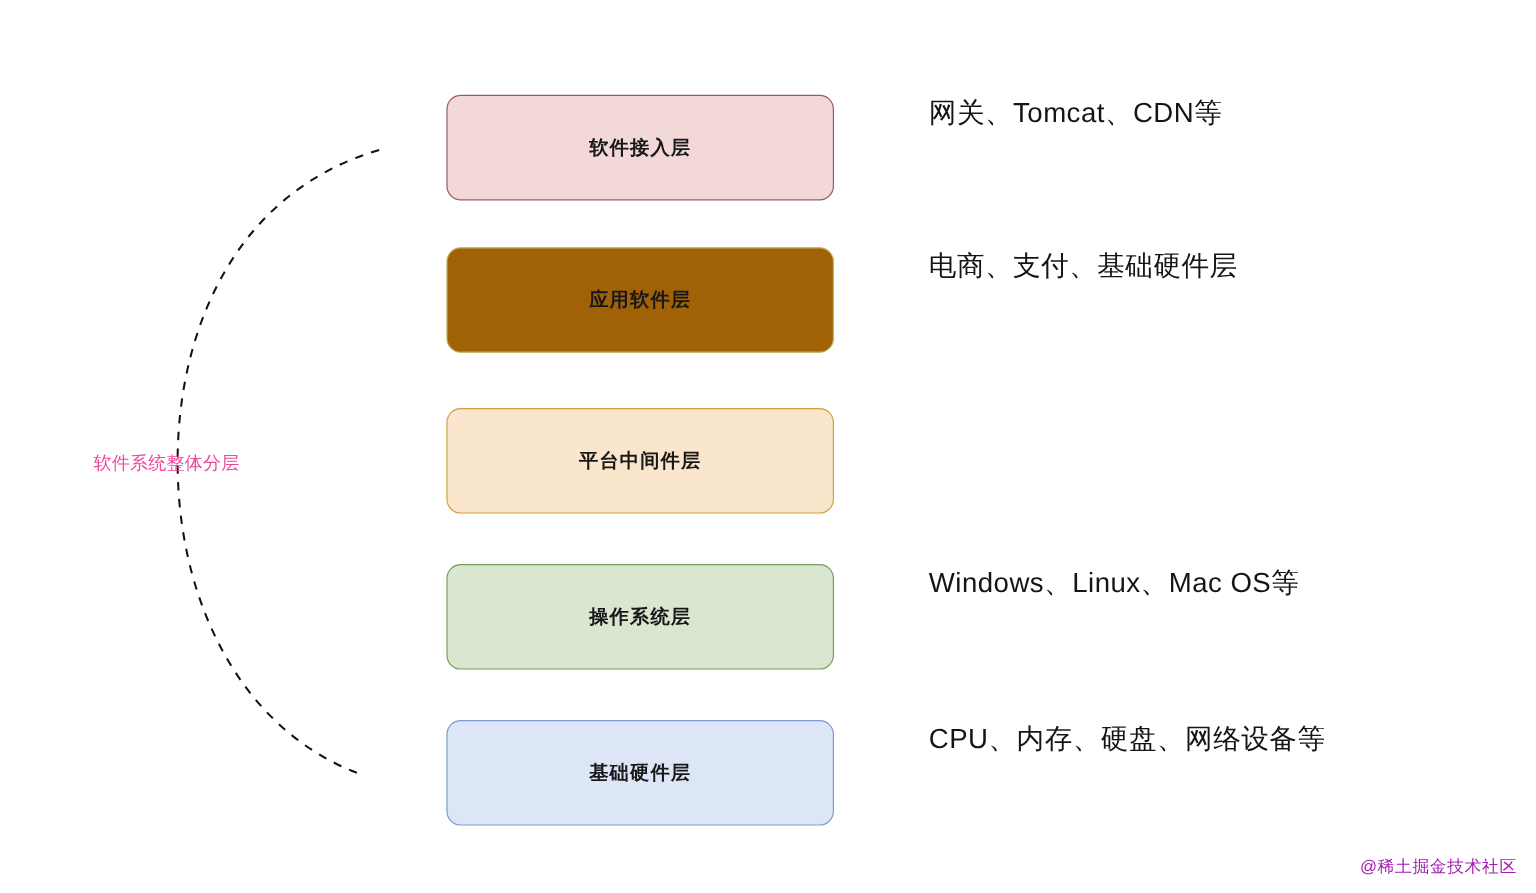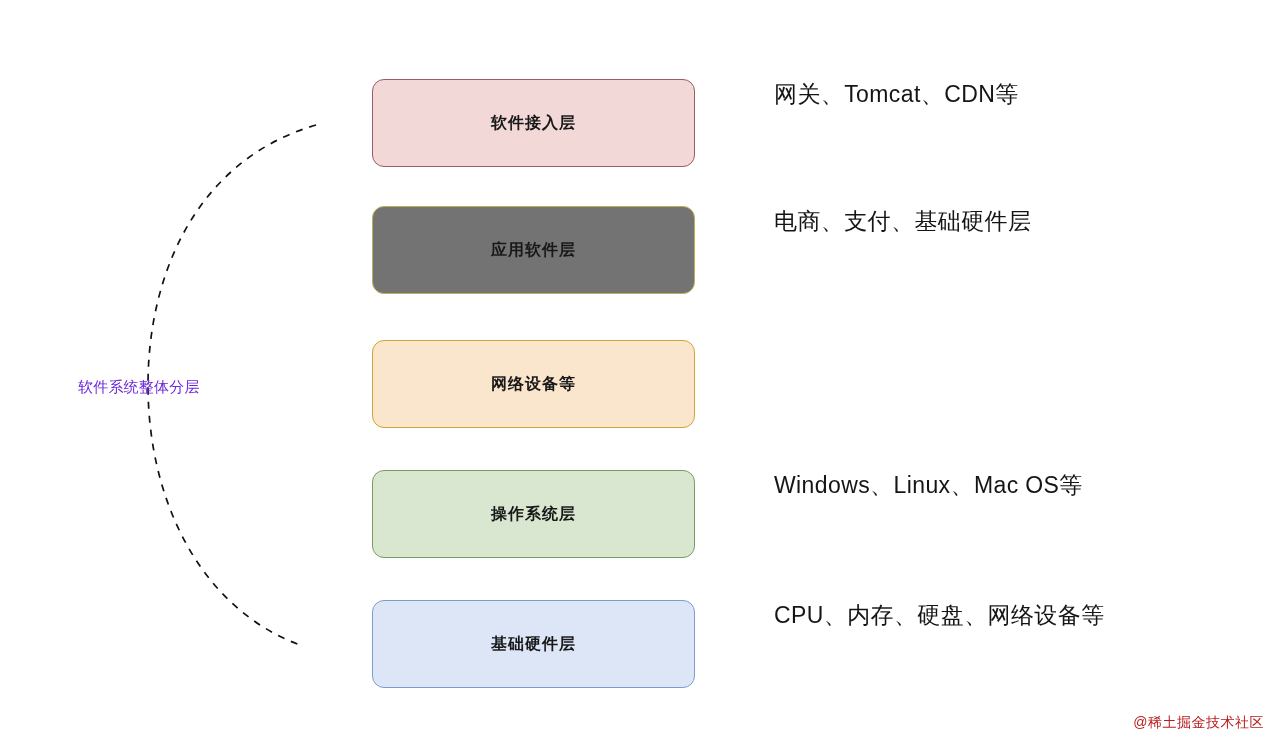--- a/index.html
+++ b/index.html
@@ -30,21 +30,21 @@
     height: 744px;
     pointer-events: none;
   }
   .group-label {
     position: absolute;
     left: 78px;
     top: 376px;
     font-size: 15px;
     line-height: 22px;
     letter-spacing: 0.2px;
-    color: #6d28d9;
+    color: #ec4899;
     white-space: nowrap;
   }
   .layer-row {
     position: absolute;
     left: 372px;
     width: 780px;
     height: 90px;
     display: flex;
   }
   .layer-box {
@@ -70,21 +70,21 @@
     font-weight: 400;
     letter-spacing: 0.4px;
     color: #151515;
     white-space: nowrap;
   }
   .watermark {
     position: absolute;
     right: 16px;
     bottom: 12px;
     font-size: 14px;
-    color: #b91c1c;
+    color: #a21caf;
     letter-spacing: 0.5px;
     white-space: nowrap;
   }
 </style>
 </head>
 <body>
 
 <div id="canvas">
 
   <svg class="brace-svg" viewBox="0 0 1280 744" xmlns="http://www.w3.org/2000/svg">
@@ -94,29 +94,29 @@
   <div class="group-label">软件系统整体分层</div>
 
   <div class="layer-row" style="top:79px;">
     <div class="layer-box" style="background:#f2d9d8; border-color:#9a5d63;">
       <span class="layer-box-label">软件接入层</span>
     </div>
     <div class="layer-desc">网关、Tomcat、CDN等</div>
   </div>
 
   <div class="layer-row" style="top:206px;">
-    <div class="layer-box" style="background:#737373; border-color:#bfae58;">
+    <div class="layer-box" style="background:#a16207; border-color:#bfae58;">
       <span class="layer-box-label">应用软件层</span>
     </div>
     <div class="layer-desc">电商、支付、基础硬件层</div>
   </div>
 
   <div class="layer-row" style="top:340px;">
     <div class="layer-box" style="background:#fae5cd; border-color:#d2a23c;">
-      <span class="layer-box-label">网络设备等</span>
+      <span class="layer-box-label">平台中间件层</span>
     </div>
   </div>
 
   <div class="layer-row" style="top:470px;">
     <div class="layer-box" style="background:#d9e7d0; border-color:#7a9c62;">
       <span class="layer-box-label">操作系统层</span>
     </div>
     <div class="layer-desc">Windows、Linux、Mac OS等</div>
   </div>
 

